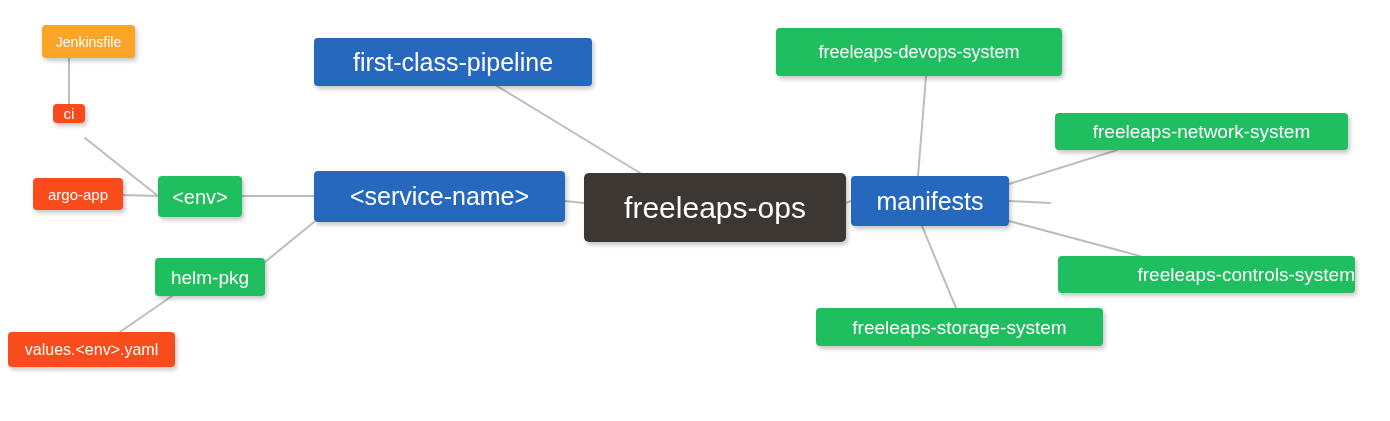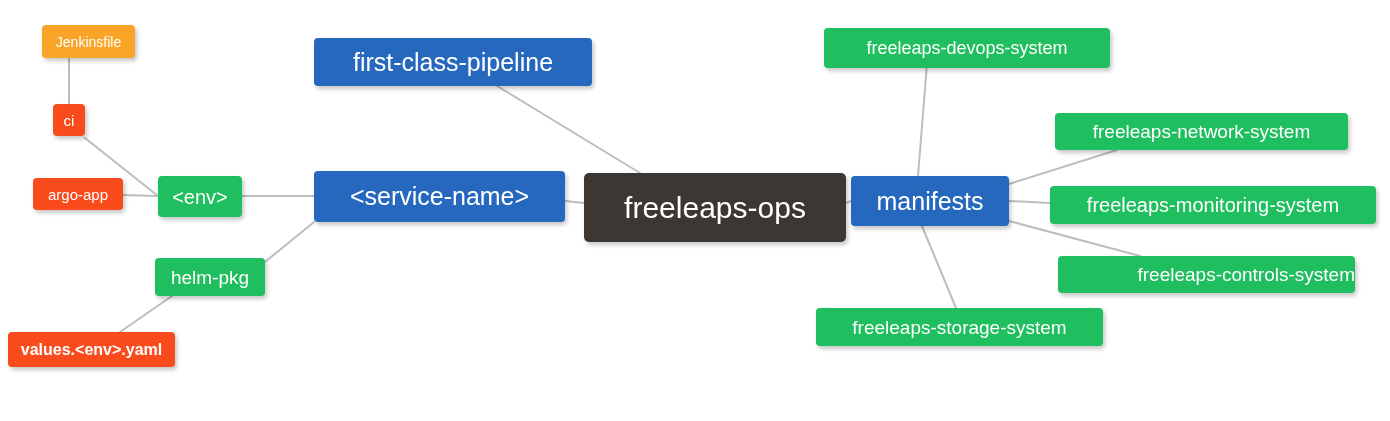--- a/index.html
+++ b/index.html
@@ -62,55 +62,52 @@
       <line x1="846" y1="203" x2="851" y2="201" stroke="#bdbdbd" stroke-width="2" stroke-linecap="round"></line>
       <line x1="918" y1="176" x2="927" y2="64" stroke="#bdbdbd" stroke-width="2" stroke-linecap="round"></line>
       <line x1="1009" y1="184" x2="1117" y2="150" stroke="#bdbdbd" stroke-width="2" stroke-linecap="round"></line>
       <line x1="1009" y1="201" x2="1050" y2="203" stroke="#bdbdbd" stroke-width="2" stroke-linecap="round"></line>
       <line x1="1009" y1="221" x2="1140" y2="256" stroke="#bdbdbd" stroke-width="2" stroke-linecap="round"></line>
       <line x1="922" y1="226" x2="956" y2="308" stroke="#bdbdbd" stroke-width="2" stroke-linecap="round"></line>
     </svg>
 <div class="node orange" style="left: 22px; top: 25px; width: 93px; height: 33px; font-size: 14px; margin-left: 20px;">
       <span>Jenkinsfile</span>
     </div>
-    <div class="node red" style="left: 53px; top: 104px; width: 32px; height: 32px; font-size: 15px;">
+    <div class="node red" style="left: 53px; top: 104px; width: 32px; height: 19px; font-size: 15px;">
       <span>ci</span>
     </div>
     <div class="node red" style="left: 33px; top: 178px; width: 90px; height: 32px; font-size: 15px;">
       <span>argo-app</span>
     </div>
     <div class="node green" style="left: 158px; top: 176px; width: 84px; height: 41px; font-size: 20px;">
       <span>&lt;env&gt;</span>
     </div>
     <div class="node green" style="left: 155px; top: 258px; width: 110px; height: 38px; font-size: 19px;">
       <span>helm-pkg</span>
     </div>
-    <div class="node red" style="left: 8px; top: 332px; width: 167px; height: 35px; font-size: 16px; font-weight: bold;">
+    <div class="node red" style="left: 8px; top: 332px; width: 167px; height: 35px; font-size: 16px;">
       <span>values.&lt;env&gt;.yaml</span>
     </div>
     <div class="node blue" style="left: 314px; top: 38px; width: 278px; height: 48px; font-size: 25px;">
       <span>first-class-pipeline</span>
     </div>
     <div class="node blue" style="left: 314px; top: 171px; width: 251px; height: 51px; font-size: 25px;">
       <span>&lt;service-name&gt;</span>
     </div>
     <div class="node root" style="left: 584px; top: 173px; width: 262px; height: 69px; font-size: 30px;">
       <span>freeleaps-ops</span>
     </div>
     <div class="node blue" style="left: 851px; top: 176px; width: 158px; height: 50px; font-size: 25px;">
       <span>manifests</span>
     </div>
-    <div class="node green" style="left: 824px; top: 28px; width: 286px; height: 40px; font-size: 18px;">
+    <div class="node green" style="left: 776px; top: 28px; width: 286px; height: 48px; font-size: 18px;">
       <span>freeleaps-devops-system</span>
     </div>
     <div class="node green" style="left: 1055px; top: 113px; width: 293px; height: 37px; font-size: 19px;">
       <span>freeleaps-network-system</span>
-    </div>
-    <div class="node green" style="left: 1050px; top: 186px; width: 326px; height: 38px; font-size: 20px;">
-      <span>freeleaps-monitoring-system</span>
     </div>
     <div class="node green" style="left: 1058px; top: 256px; width: 297px; height: 37px; font-size: 19px; justify-content: flex-end;">
       <span>freeleaps-controls-system</span>
     </div>
     <div class="node green" style="left: 816px; top: 308px; width: 287px; height: 38px; font-size: 19px;">
       <span>freeleaps-storage-system</span>
     </div>
   </div>
 
 </body></html>

